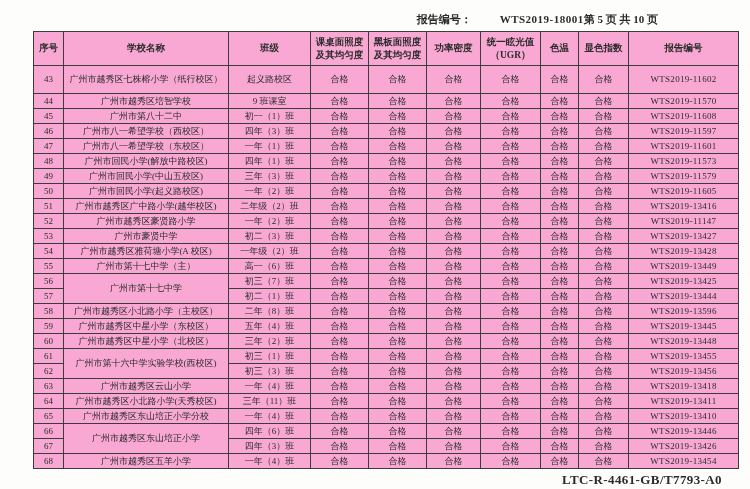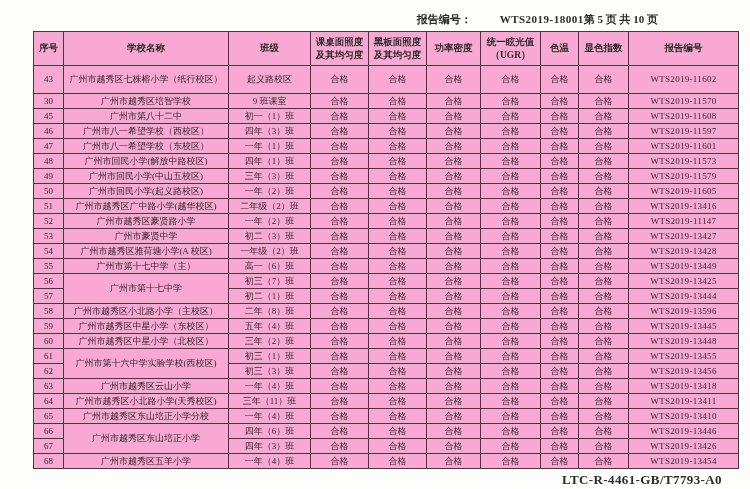--- a/index.html
+++ b/index.html
@@ -107,21 +107,21 @@
           <td class="c-class">起义路校区</td>
           <td class="c-res">合格</td>
           <td class="c-res">合格</td>
           <td class="c-res">合格</td>
           <td class="c-res">合格</td>
           <td class="c-res">合格</td>
           <td class="c-res">合格</td>
           <td class="c-report">WTS2019-11602</td>
         </tr>
         <tr>
-          <td class="c-no">30</td>
+          <td class="c-no">44</td>
           <td class="c-school">广州市越秀区培智学校</td>
           <td class="c-class">9 班课室</td>
           <td class="c-res">合格</td>
           <td class="c-res">合格</td>
           <td class="c-res">合格</td>
           <td class="c-res">合格</td>
           <td class="c-res">合格</td>
           <td class="c-res">合格</td>
           <td class="c-report">WTS2019-11570</td>
         </tr>

